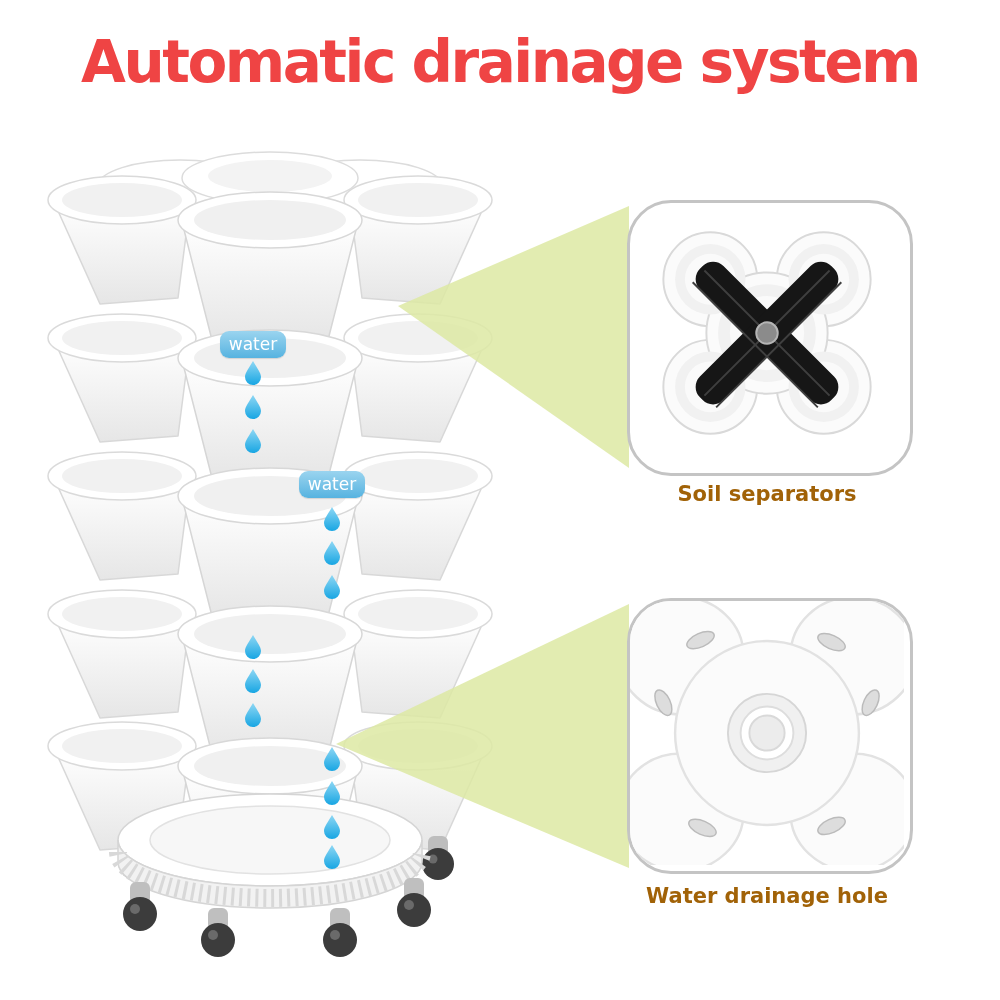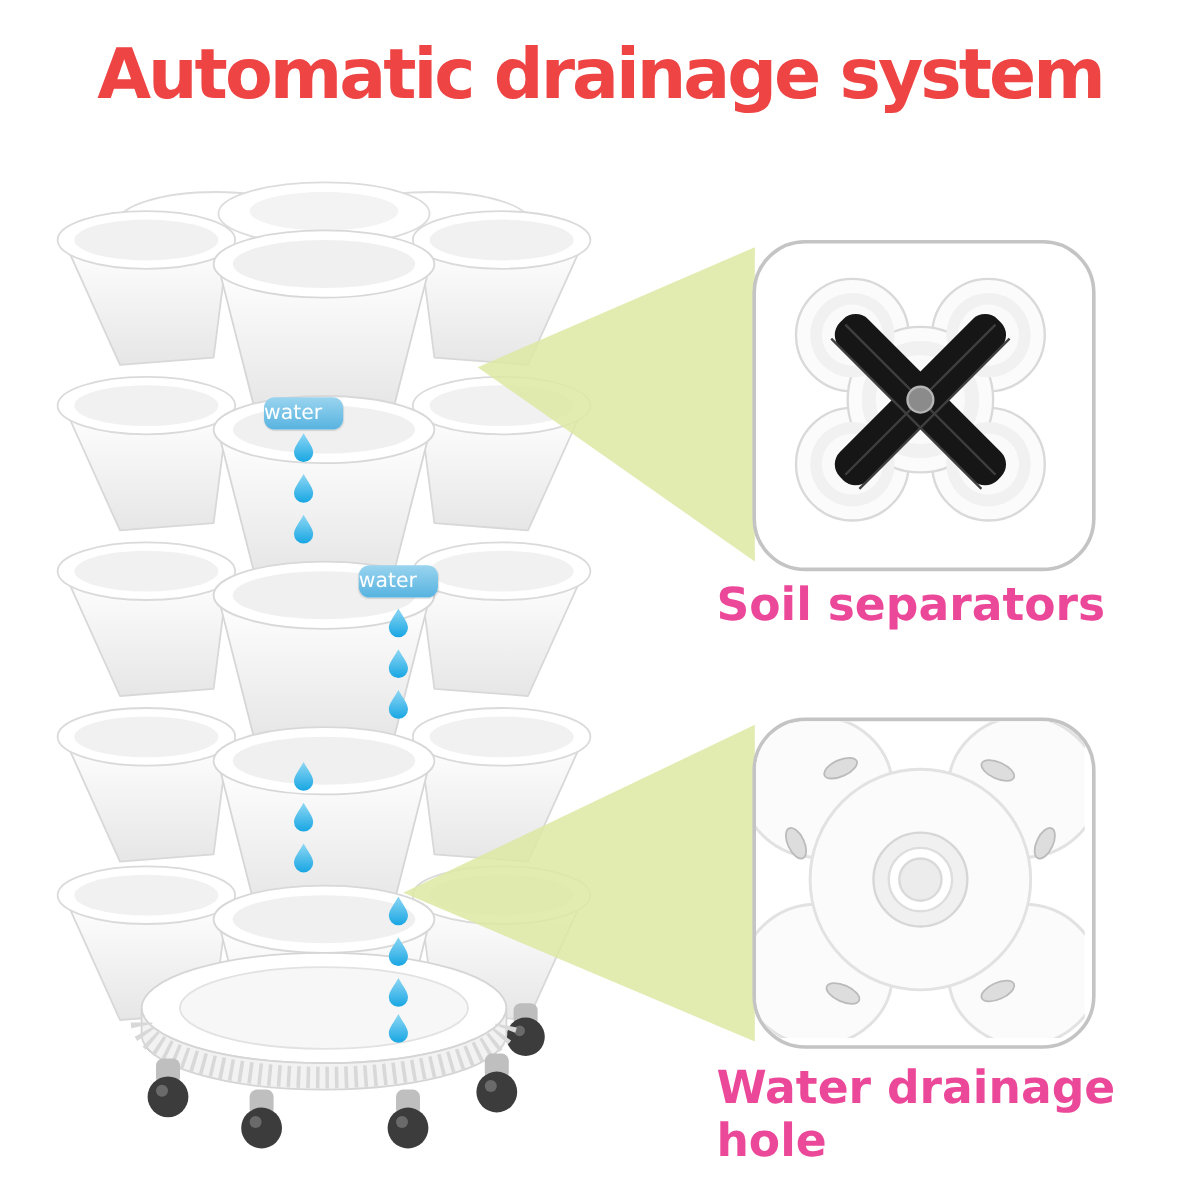--- a/index.html
+++ b/index.html
@@ -9,34 +9,34 @@
   }
   .title{
     position:absolute;top:28px;left:0;width:1000px;text-align:center;
     font-size:58px;font-weight:bold;letter-spacing:-2.5px;color:#ef4444;
   }
   .tower-wrap{position:absolute;left:40px;top:140px;width:460px;height:845px;}
   .wedges{position:absolute;left:0;top:0;width:1000px;height:1000px;pointer-events:none;}
   .water-badge{
     position:absolute;width:66px;height:27px;border-radius:9px;
     background:linear-gradient(180deg,#9ad4ef 0%,#57b3e0 100%);
-    color:#ffffff;font-size:17px;line-height:27px;
+    color:#ffffff;font-size:17px;line-height:27px;text-align:center;
     box-shadow:0 1px 1px rgba(0,0,0,.12);
   }
   .badge-1{left:220px;top:331px;}
   .badge-2{left:299px;top:471px;}
   .callout-box{
     position:absolute;width:280px;height:270px;background:#ffffff;
     border:3px solid #c4c4c4;border-radius:44px;overflow:hidden;
   }
   .box-1{left:627px;top:200px;}
   .box-2{left:627px;top:598px;}
   .callout-label{
-    position:absolute;width:340px;
-    font-size:38px;font-weight:600;color:#ec4899;
+    position:absolute;width:340px;text-align:center;
+    font-size:21px;font-weight:600;color:#a16207;
   }
   .label-1{left:597px;top:482px;}
   .label-2{left:597px;top:884px;}
 </style>
 </head>
 <body>
 
 <div class="title">Automatic drainage system</div>
 
 <div class="tower-wrap">

